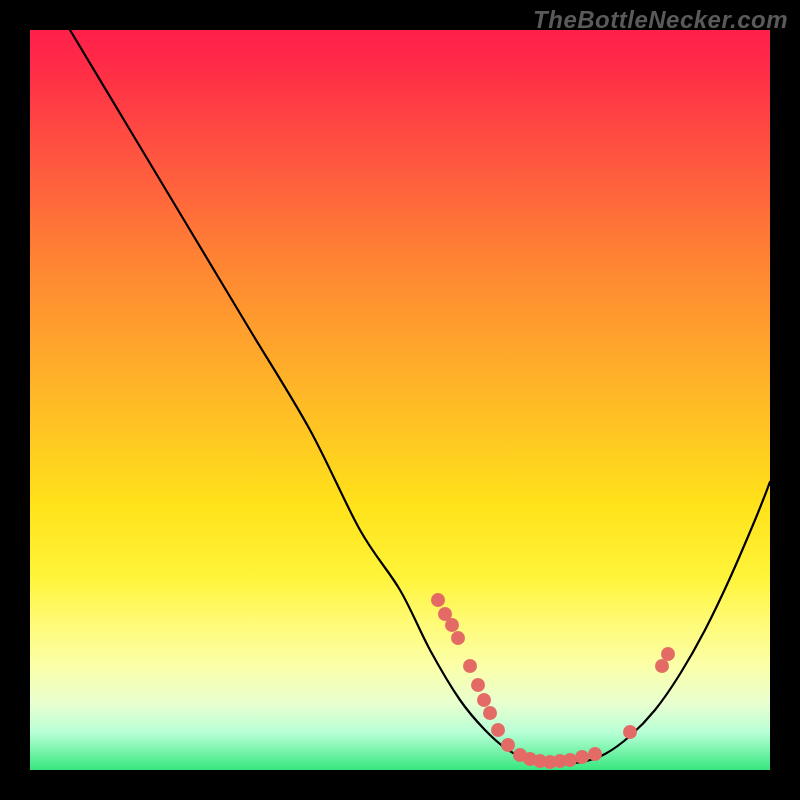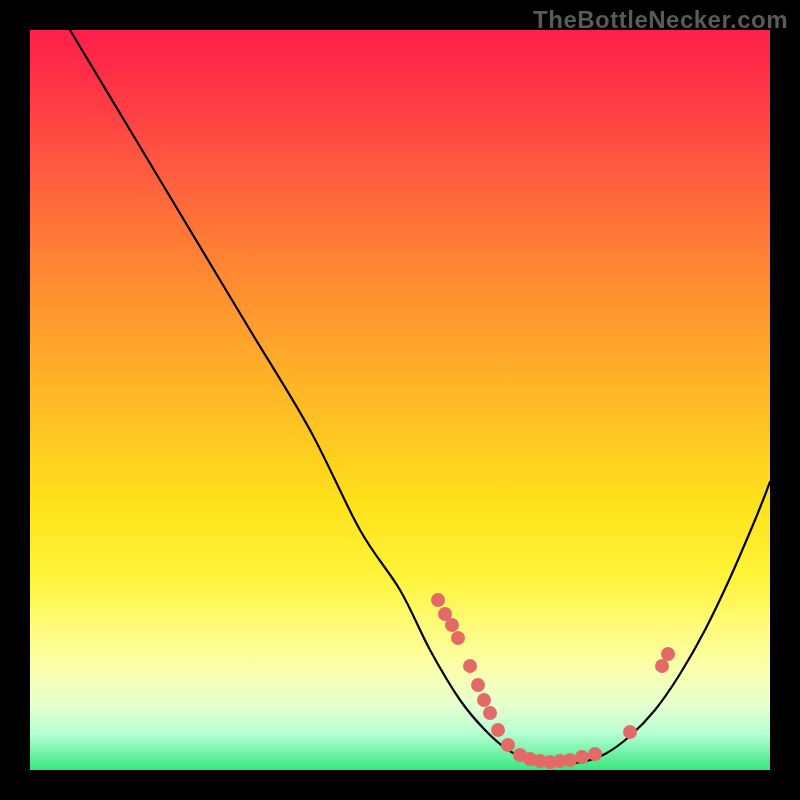--- a/index.html
+++ b/index.html
@@ -9,20 +9,21 @@
     height: 800px;
     background: #000;
     font-family: Arial, Helvetica, sans-serif;
     overflow: hidden;
   }
   .frame {
     position: relative;
     width: 800px;
     height: 612px;
     background: #000;
+    font-style: italic;
   }
   .watermark {
     position: absolute;
     top: 6px;
     right: 12px;
     color: #5a5a5a;
     font-size: 24px;
     font-weight: 600;
     letter-spacing: 0.5px;
     z-index: 50;

